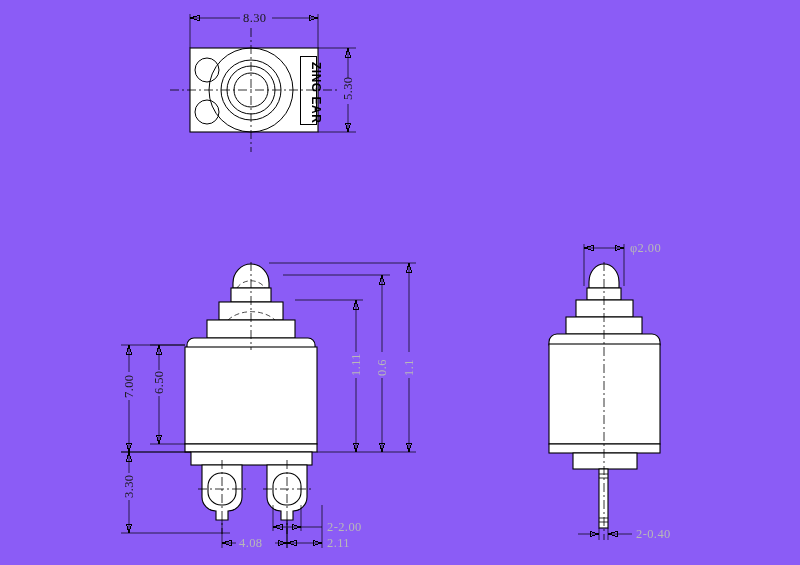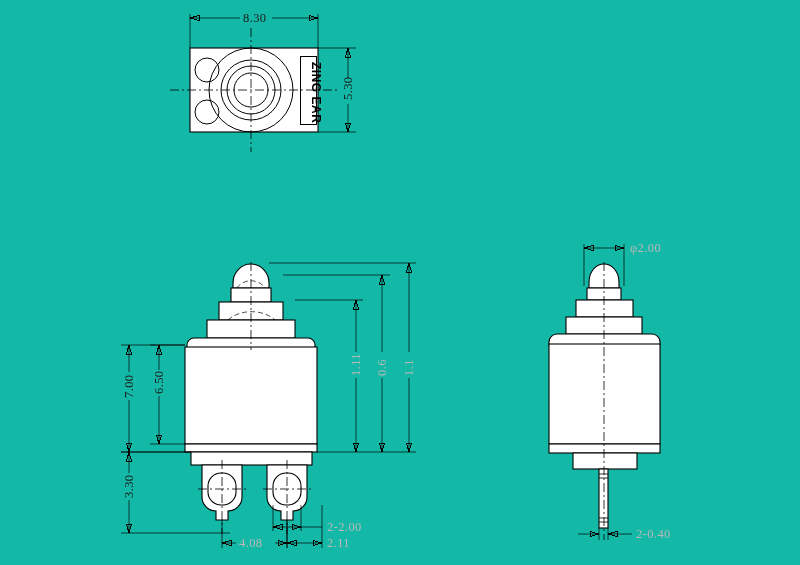--- a/index.html
+++ b/index.html
@@ -12,21 +12,21 @@
     font-family: "Liberation Serif", serif;
     width: 800px;
     height: 565px;
     overflow: hidden;
     position: relative;
   }
   #drawing-root {
     position: relative;
     width: 800px;
     height: 565px;
-    background: #14b8a6;
+    background: #8b5cf6;
   }
   svg#cad {
     display: block;
     width: 800px;
     height: 565px;
   }
   .ln {
     stroke: #000000;
     stroke-width: 1;
     fill: none;

